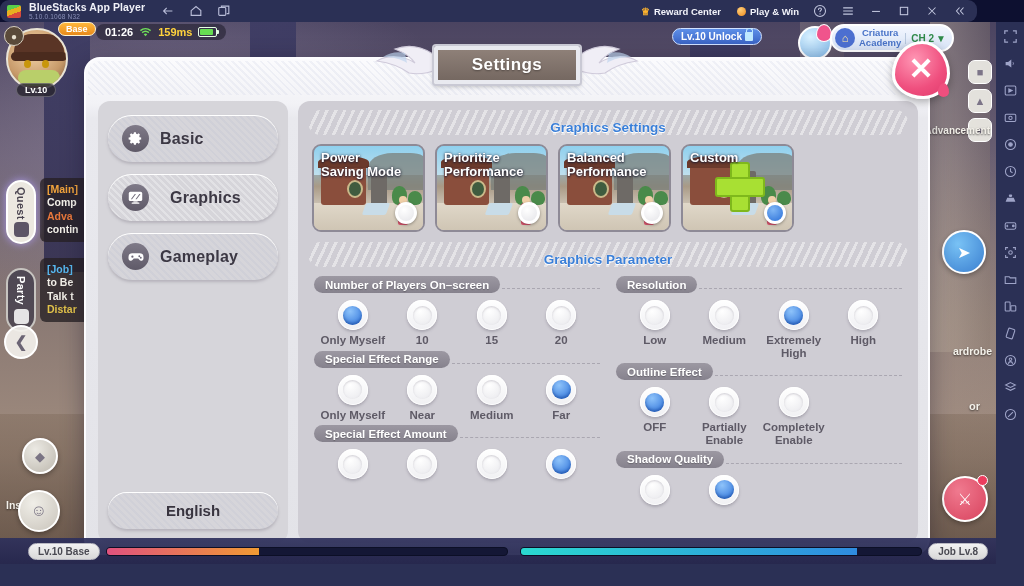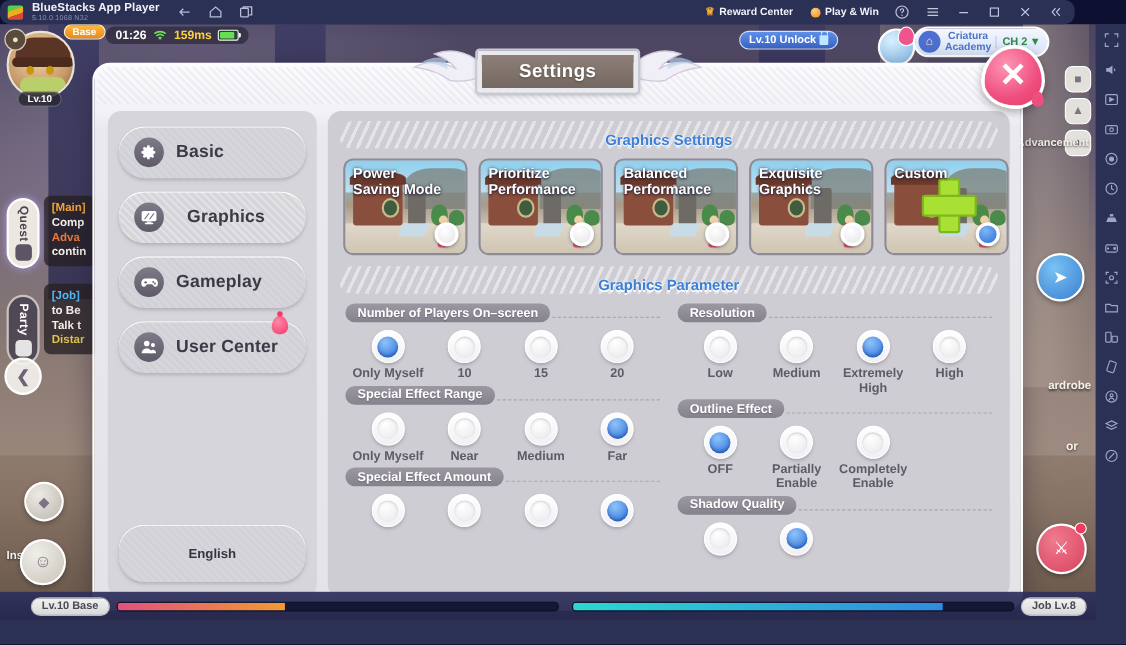--- a/index.html
+++ b/index.html
@@ -258,25 +258,25 @@
     display:flex;align-items:center;justify-content:center;color:#fff;flex:none;
   }
   .side-label { font-size:16px; font-weight:bold; color:#3c3844; letter-spacing:.2px; }
   .side-badge{
     position:absolute; right:16px; top:-5px; width:15px;height:17px;
     border-radius:50% 50% 50% 50%/62% 62% 38% 38%;
     background:radial-gradient(circle at 38% 32%,#ff86a8,#f03c68);
   }
   .side-badge:after{content:'';position:absolute;left:5px;top:-4px;width:5px;height:5px;border-radius:50%;background:#f03c68;}
   .lang-btn {
-    margin-top:auto; height:52px; border-radius:23px;
+    margin-top:auto; height:37px; border-radius:23px;
     background: linear-gradient(180deg,#fafafc,#e5e5ea);
     background-image: repeating-linear-gradient(45deg, rgba(180,185,205,.16) 0 2px, transparent 2px 5px);
     display:flex;align-items:center;justify-content:center;
-    font-size:12px;font-weight:bold;color:#38343f;
+    font-size:15px;font-weight:bold;color:#38343f;
     box-shadow:0 2px 3px rgba(120,115,130,.35), inset 0 1px 0 #fff; cursor:pointer;
   }
 
   
   .content { flex:1; margin-left:10px; background:#cfcdd4; border-radius:12px; padding:9px 10px 0 10px; overflow:hidden; position:relative;}
   .sec-head {
     height: 25px; border-radius: 13px; margin-bottom: 9px;
     background: linear-gradient(180deg,#bfe3f7,#a9d6f2);
     background-image: repeating-linear-gradient(115deg, rgba(255,255,255,.45) 0 3px, transparent 3px 8px);
     display:flex;align-items:flex-end;justify-content:center;
@@ -516,32 +516,20 @@
             <svg width="18" height="18" viewBox="0 0 24 24" fill="#fff">
               <path d="M7 7h10a5 5 0 0 1 5 5v2a3 3 0 0 1-5.6 1.5L15 14H9l-1.4 1.5A3 3 0 0 1 2 14v-2a5 5 0 0 1 5-5z"></path>
               <circle cx="7.2" cy="11.6" r="1.5" fill="#6a6575"></circle>
               <circle cx="16.4" cy="11" r="1.2" fill="#6a6575"></circle>
               <circle cx="18.4" cy="13" r="1.2" fill="#6a6575"></circle>
             </svg>
           </span>
           <span class="side-label">Gameplay</span>
         </div>
 
-        <div class="side-item">
-          <span class="side-ico">
-            <svg width="17" height="17" viewBox="0 0 24 24" fill="#fff">
-              <circle cx="9" cy="7.5" r="3.6"></circle>
-              <path d="M2.6 20c0-3.6 2.9-6 6.4-6s6.4 2.4 6.4 6z"></path>
-              <circle cx="17" cy="9.5" r="2.6"></circle>
-              <path d="M13 20c0-2.7 1.9-4.4 4-4.4s4 1.7 4 4.4z"></path>
-            </svg>
-          </span>
-          <span class="side-label">User Center</span>
-          <span class="side-badge"></span>
-        </div>
 
         <div class="lang-btn">
           <span>English</span>
         </div>
       </div>
 
       <div class="content">
 
         <div class="sec-head">
           <span>Graphics Settings</span>
@@ -599,38 +587,20 @@
                 <div class="ps-tree" style="left:86%;height:17%;"></div>
               <div class="ps-stair"></div>
                 <div class="ps-char"></div>
             </div>
             <div class="preset-label">Balanced Performance</div>
             <div class="preset-radio">
                 <i></i>
               </div>
           </div>
 
-          <div class="preset">
-            <div class="preset-scene">
-              <div class="ps-sky"></div>
-                <div class="ps-mount"></div>
-                <div class="ps-ground"></div>
-              <div class="ps-build"></div>
-                <div class="ps-door"></div>
-                <div class="ps-tower"></div>
-              <div class="ps-tree" style="left:72%;"></div>
-                <div class="ps-tree" style="left:86%;height:17%;"></div>
-              <div class="ps-stair"></div>
-                <div class="ps-char"></div>
-            </div>
-            <div class="preset-label">Exquisite Graphics</div>
-            <div class="preset-radio">
-                <i></i>
-              </div>
-          </div>
 
           <div class="preset">
             <div class="preset-scene">
               <div class="ps-sky"></div>
                 <div class="ps-mount"></div>
                 <div class="ps-ground"></div>
               <div class="ps-build"></div>
                 <div class="ps-door"></div>
                 <div class="ps-tower"></div>
               <div class="ps-tree" style="left:72%;"></div>

